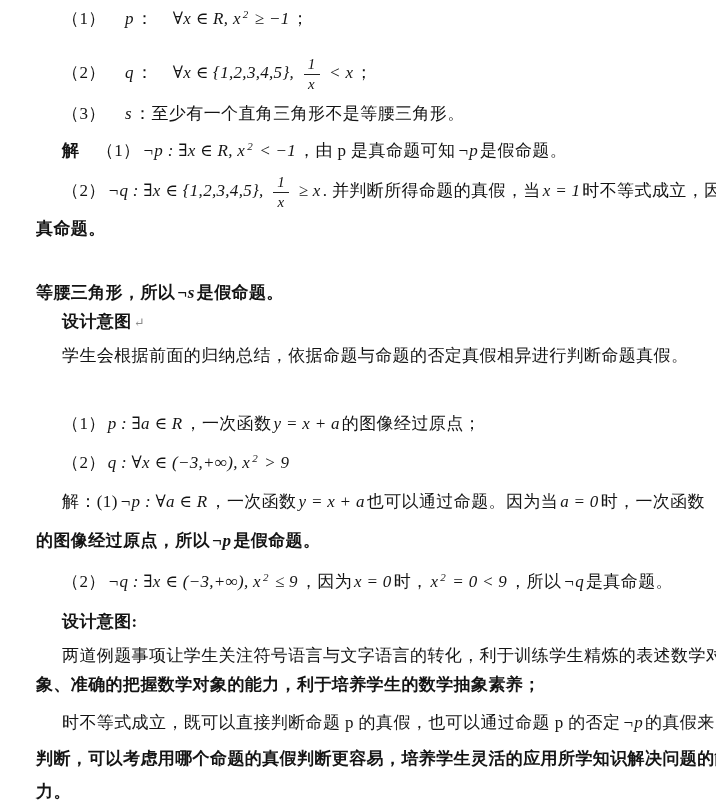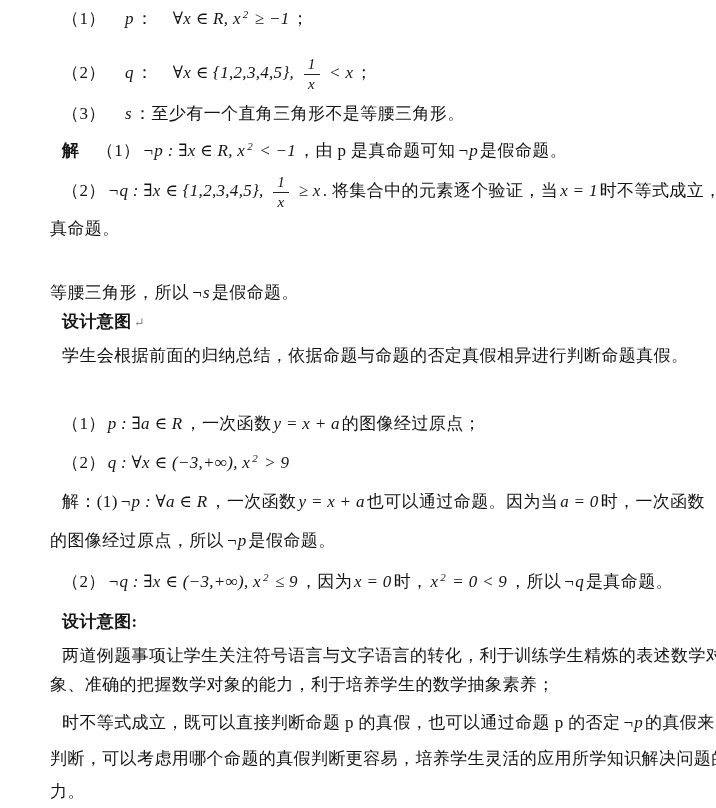--- a/index.html
+++ b/index.html
@@ -7,21 +7,21 @@
     position:relative;
     width:716px;height:808px;
     background:#ffffff;
     color:#141414;
     font-family:"Liberation Serif","DejaVu Serif",serif;
     font-size:17px;
     overflow:hidden;
   }
   .line{position:absolute;white-space:nowrap;letter-spacing:0.4px;line-height:1.25;}
   .ind{left:62px;}
-  .flush{left:50px;}
+  .flush{left:36px;font-weight:bold;}
   .cn{font-style:normal;}
   .b{font-weight:bold;}
   .math{font-style:italic;letter-spacing:0.3px;padding:0 2px;}
   .sup{font-style:italic;font-size:11px;position:relative;top:-6px;letter-spacing:0;}
   .frac{
     display:inline-flex;flex-direction:column;align-items:center;
     font-style:italic;font-size:15px;line-height:1.1;
     margin:0 3px;vertical-align:middle;
   }
   .fnum{border-bottom:1px solid #222;padding:0 4px 1px;}
@@ -40,21 +40,21 @@
         <span class="fden">x</span>
       </span><span class="math"> &lt; x</span><span class="cn">；</span></div>
 
   <div class="line ind" style="top:103px"><span class="cn">（3）　</span><span class="math">s</span><span class="cn">：至少有一个直角三角形不是等腰三角形。</span></div>
 
   <div class="line ind" style="top:140px"><span class="cn b">解</span><span class="cn">　（1）</span><span class="math">¬p : ∃x ∈ R, x</span><span class="sup">2</span><span class="math"> &lt; −1</span><span class="cn">，由 p 是真命题可知</span><span class="math">¬p</span><span class="cn">是假命题。</span></div>
 
   <div class="line ind" style="top:174px"><span class="cn">（2）</span><span class="math">¬q : ∃x ∈ {1,2,3,4,5}, </span><span class="frac">
         <span class="fnum">1</span>
         <span class="fden">x</span>
-      </span><span class="math"> ≥ x</span><span class="cn">. 将集合中的元素逐个验证，当</span><span class="math">x = 1</span><span class="cn">时不等式成立，因此</span></div>
+      </span><span class="math"> ≥ x</span><span class="cn">. 并判断所得命题的真假，当</span><span class="math">x = 1</span><span class="cn">时不等式成立，因此</span></div>
 
   <div class="line flush" style="top:218px"><span class="cn">真命题。</span></div>
 
 
   <div class="line flush" style="top:282px"><span class="cn">等腰三角形，所以</span><span class="math">¬s</span><span class="cn">是假命题。</span></div>
 
   <div class="line ind" style="top:311px"><span class="cn b">设计意图</span><span class="mark">↵</span></div>
 
   <div class="line ind" style="top:345px"><span class="cn">学生会根据前面的归纳总结，依据命题与命题的否定真假相异进行判断命题真假。</span></div>
 

